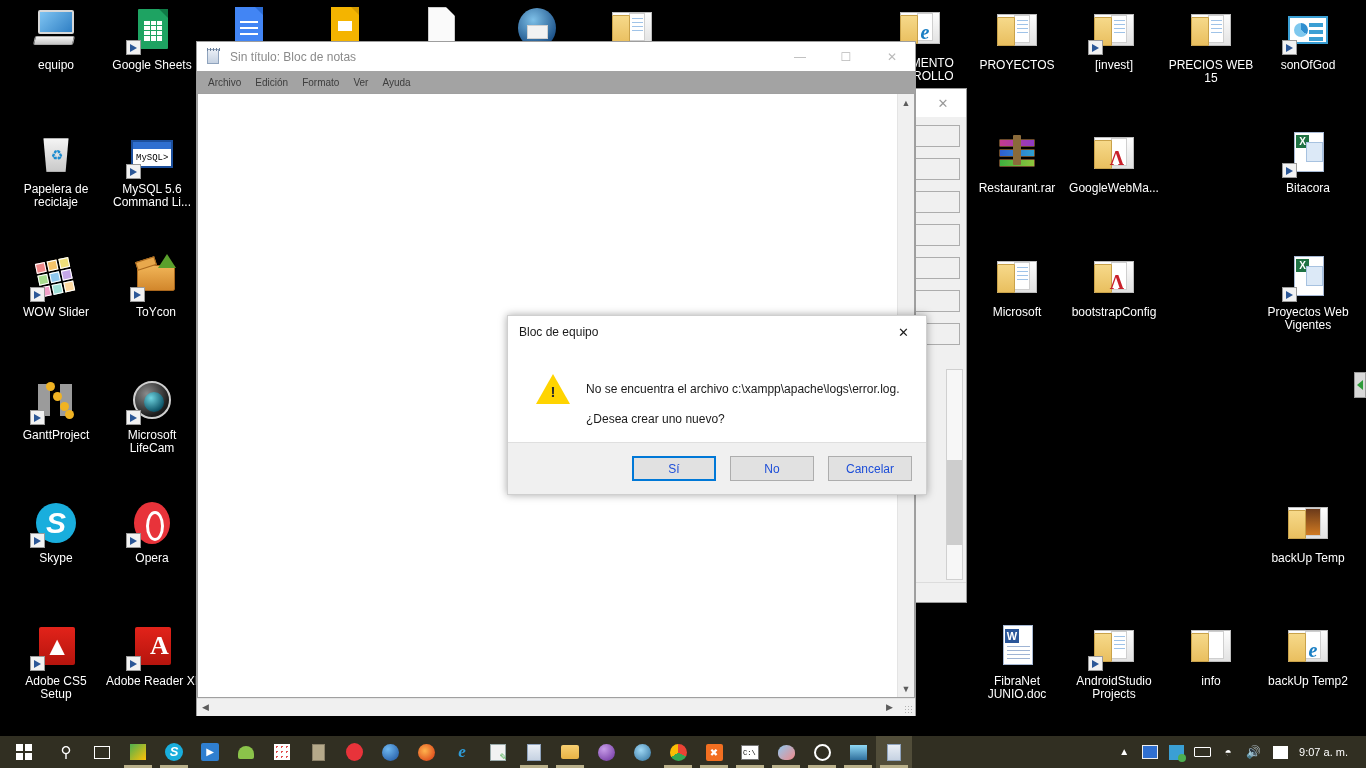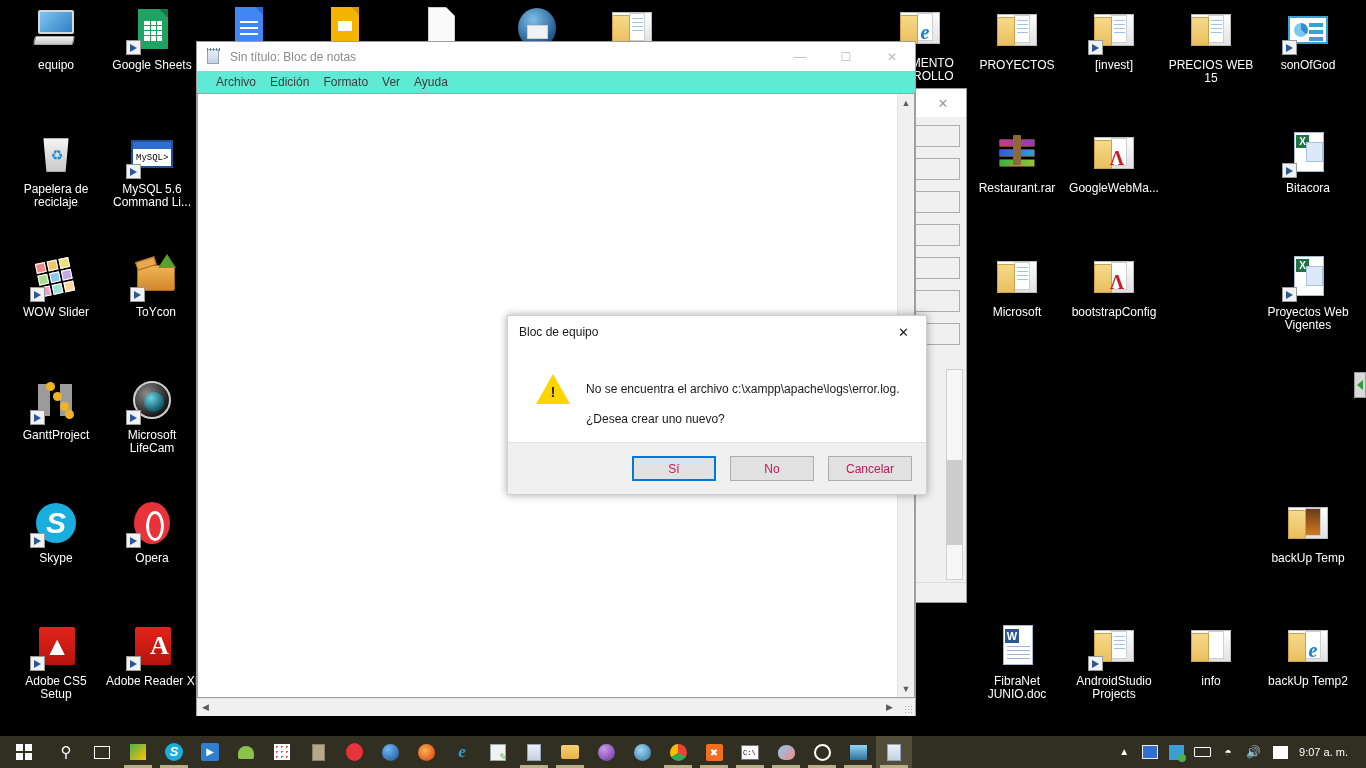--- a/index.html
+++ b/index.html
@@ -239,21 +239,21 @@
     background: repeating-linear-gradient(90deg,#6b7f99 0 1px, transparent 1px 3px);
   }
   #np-title .txt { font-size: 12px; color: #8a8a8a; }
   #np-title .ctrls { margin-left: auto; display: flex; }
   #np-title .ctrls div {
     width: 46px; height: 29px; display:flex; align-items:center; justify-content:center;
     color:#b9b9b9; font-size:12px;
   }
   #np-menu {
     height: 22px; display:flex; align-items:center;
-    padding-left: 12px; background:#5eead4; font-size:12px; color:#3d3d3d;
+    padding-left: 4px; background:#a3a3a3; font-size:10px; color:#3d3d3d;
   }
   #np-menu span { padding: 2px 7px; cursor: default; }
   #np-body {
     flex: 1; position: relative;
     background:#fff; border:1px solid #a0a0a0;
     margin: 0 0 0 0;
     display:flex;
   }
   #np-text { flex:1; background:#fff; }
   
@@ -332,21 +332,21 @@
     position:absolute; left:0; right:0; top:10px; text-align:center;
     font-size:15px; font-weight:bold; color:#2b2b2b; line-height:15px;
   }
   #dlg-msg { font-size:12px; color:#1a1a1a; line-height:30px; }
   #dlg-btns {
     height:52px; background:#f0f0f0; border-top:1px solid #dfdfdf;
     display:flex; align-items:center; justify-content:flex-end;
     padding-right:14px; gap:14px;
   }
   .dbtn {
-    width:84px; height:25px; font-size:12px; color:#be185d;
+    width:84px; height:25px; font-size:12px; color:#1d4ed8;
     background:#e1e1e1; border:1px solid #adadad;
     display:flex;align-items:center;justify-content:center; cursor:default;
   }
   .dbtn.primary { border:2px solid #0078d7; background:#e1e1e1; }
 
   
   #edge-tab {
     position:absolute; right:0; top:372px; width:12px; height:26px;
     background:#d9d9d9; border:1px solid #9a9a9a;
     display:flex;align-items:center;justify-content:center;

